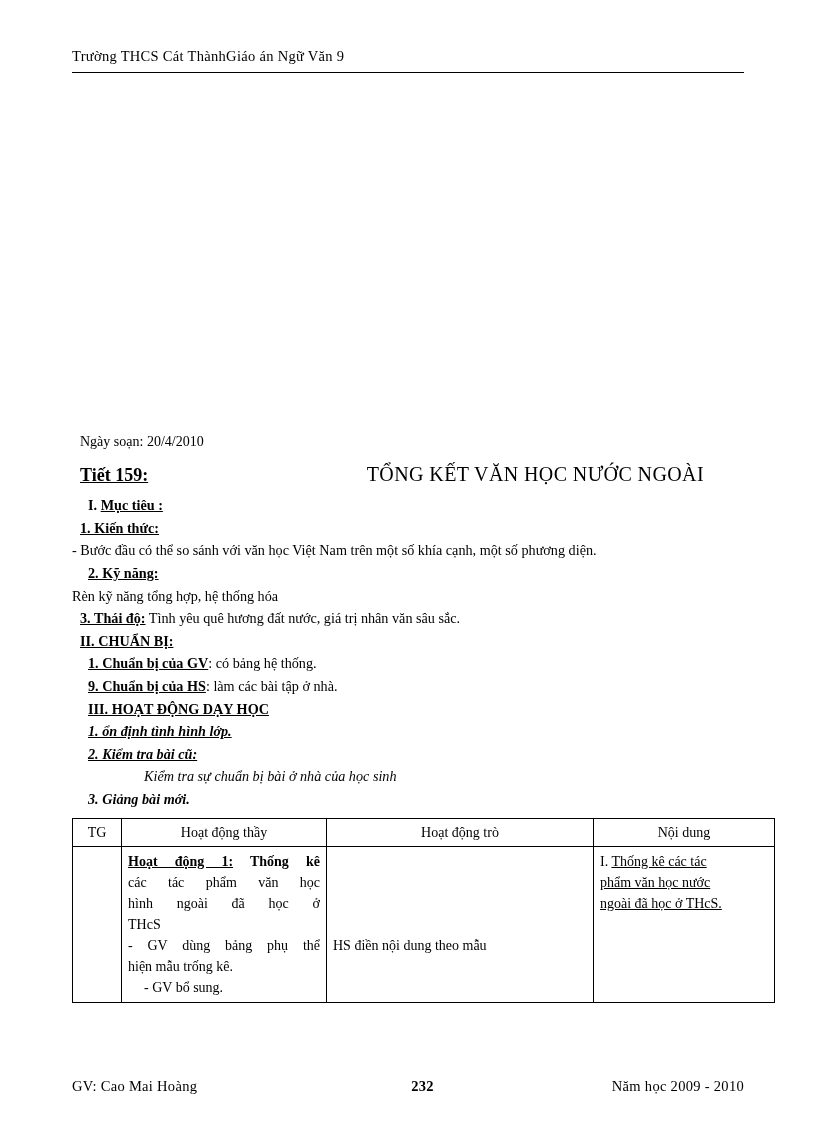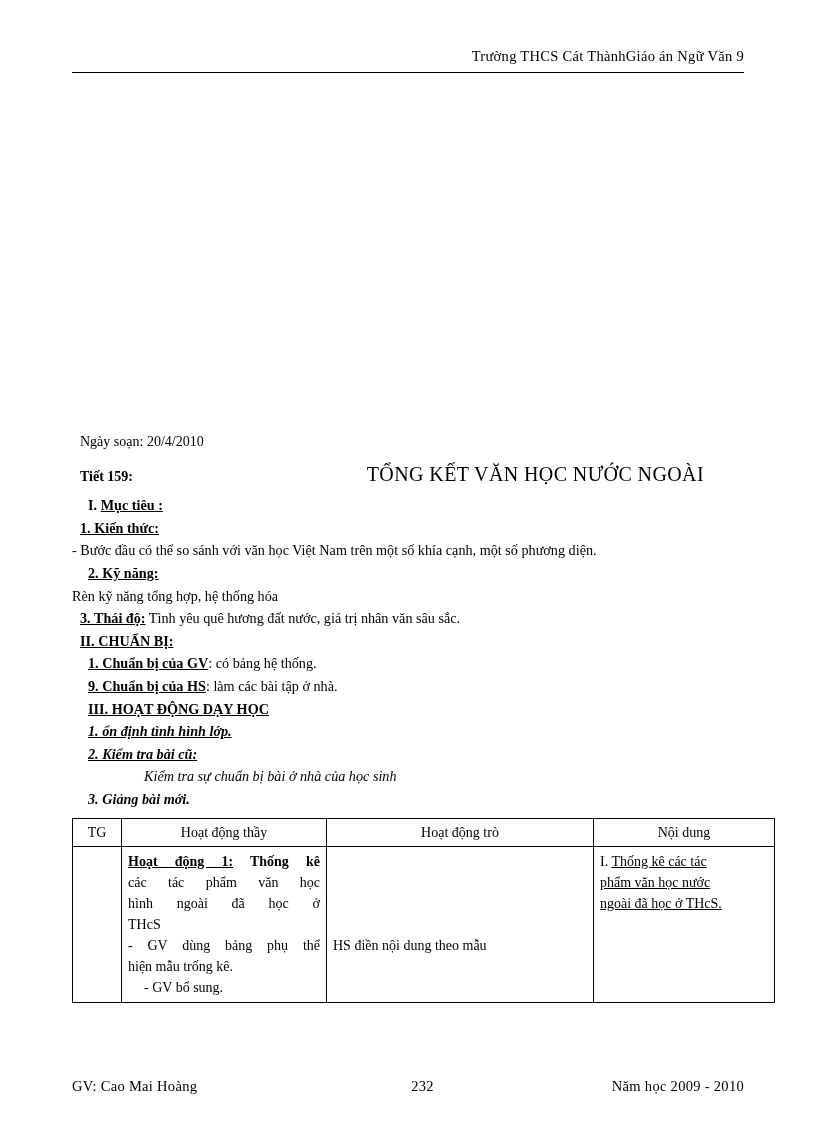--- a/index.html
+++ b/index.html
@@ -22,21 +22,21 @@
     height: 1123px;
   }
 
   
   .header {
     position: absolute;
     top: 48px;
     left: 72px;
     width: 672px;
     display: flex;
-    justify-content: flex-end;
+    justify-content: flex-start;
     align-items: baseline;
     font-size: 14.5px;
     letter-spacing: .3px;
   }
   .header-rule {
     position: absolute;
     top: 72px;
     left: 72px;
     width: 672px;
     border-bottom: 1.4px solid #000;
@@ -47,21 +47,21 @@
     position: absolute;
     top: 1078px;
     left: 72px;
     width: 672px;
     display: flex;
     justify-content: space-between;
     align-items: baseline;
     font-size: 14.5px;
     letter-spacing: .3px;
   }
-  .footer .page-num { margin-left: 36px; }
+  .footer .page-num { margin-left: 36px; font-weight: bold; }
 
   
   .content {
     position: absolute;
     top: 432px;
     left: 72px;
     width: 672px;
     font-size: 14.2px;
     line-height: 1.45;
   }
@@ -73,23 +73,24 @@
   .date { font-size: 14px; }
 
   .title-row {
     display: flex;
     align-items: baseline;
     margin-top: 8px;
     margin-bottom: 6px;
   }
   .tiet {
     font-weight: bold;
-    font-size: 14px;
+    font-size: 18px;
     padding-left: 8px;
     white-space: nowrap;
+    text-decoration: underline;
   }
   .main-title {
     flex: 1;
     text-align: right;
     font-weight: normal;
     font-size: 20px;
     letter-spacing: .4px;
     padding-right: 40px;
   }
 

